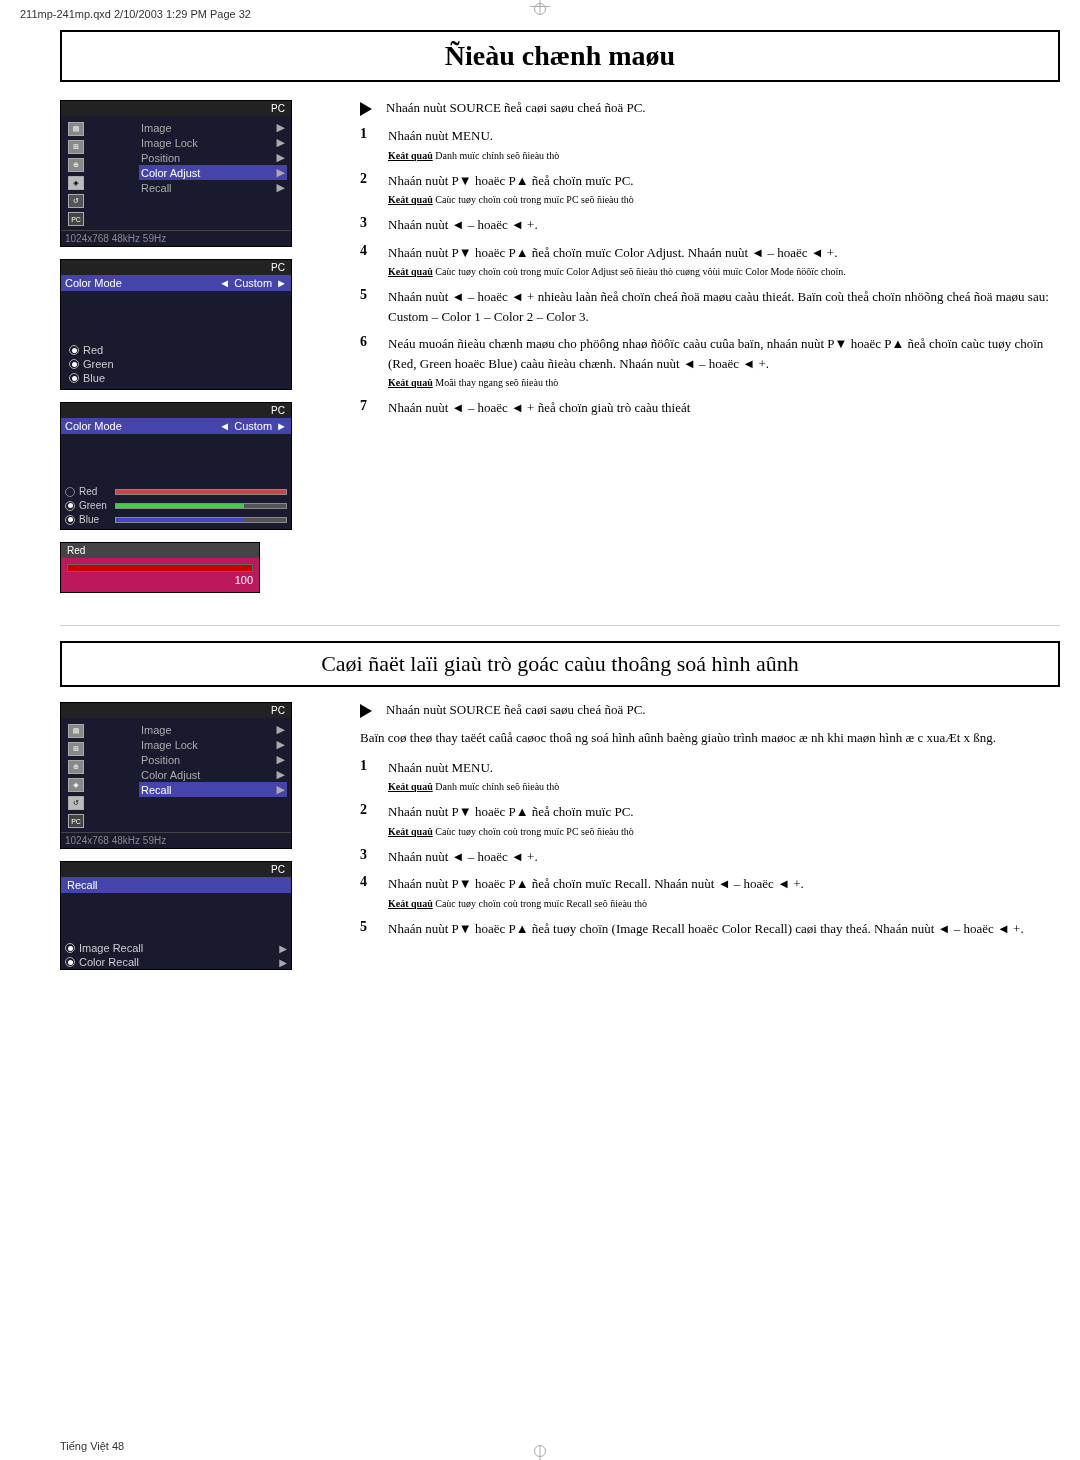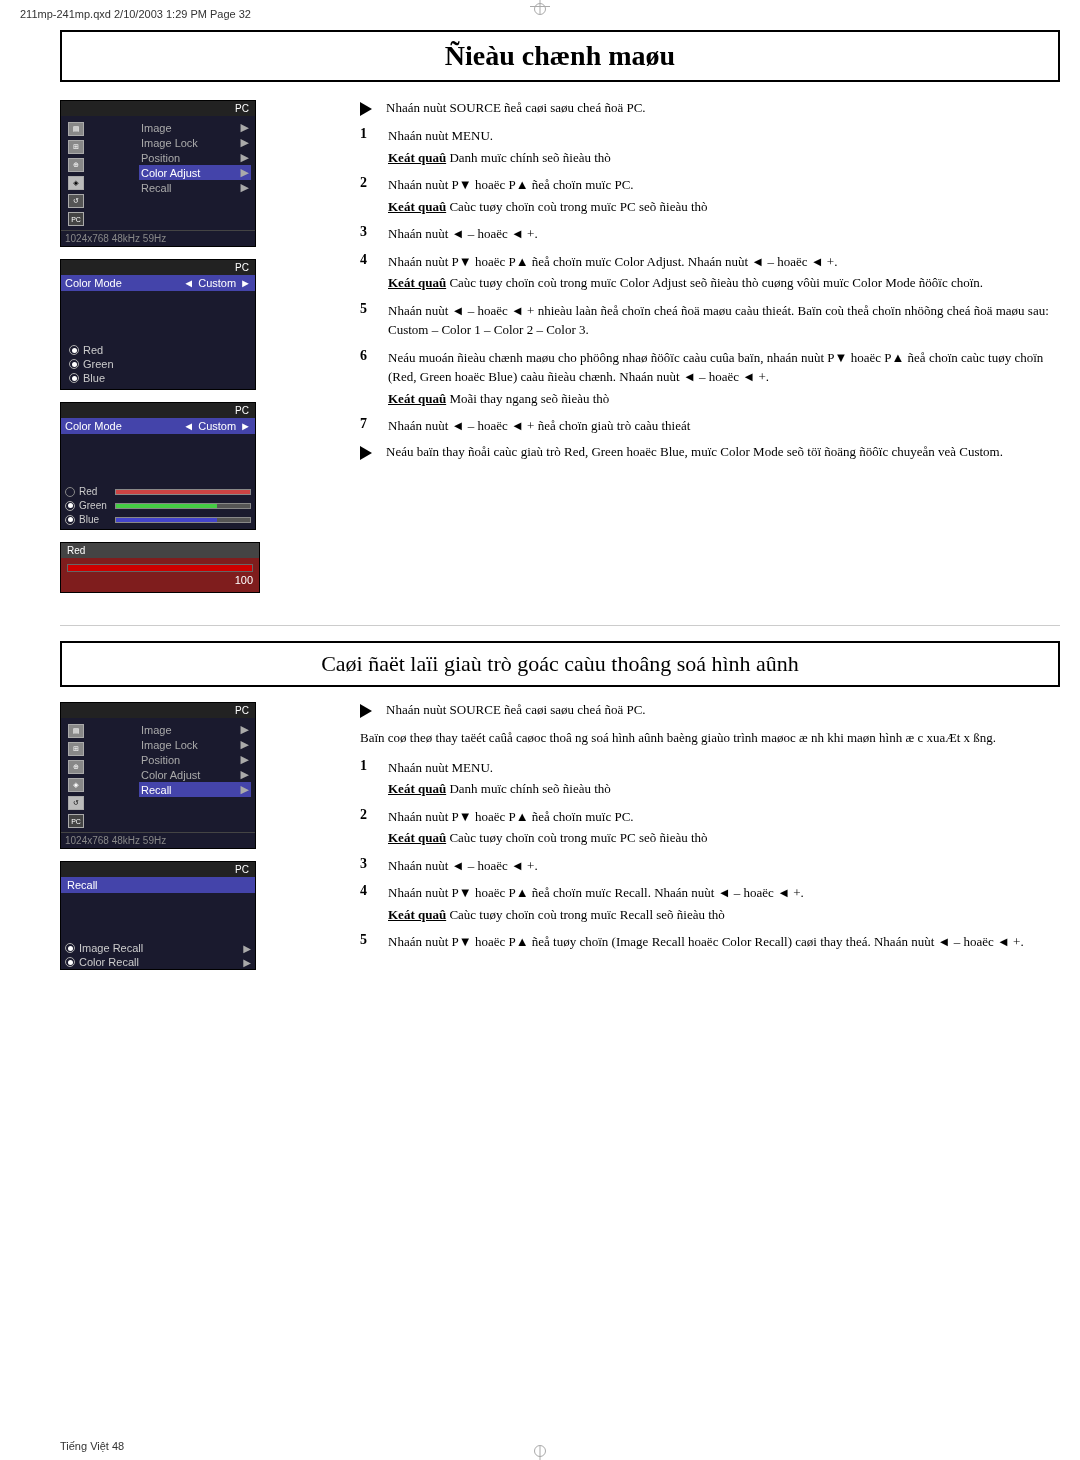--- a/index.html
+++ b/index.html
@@ -92,21 +92,21 @@
       flex-shrink: 0;
     }
 
     .right-col {
       flex: 1;
     }
 
     
     .menu-box {
       border: 1px solid #000;
-      width: 196px;
+      width: 232px;
       margin-bottom: 12px;
       font-family: sans-serif;
       font-size: 11px;
     }
 
     .menu-box-header {
       background: #222;
       color: #fff;
       padding: 2px 6px;
       font-size: 10px;
@@ -223,21 +223,21 @@
     }
 
     .red-bar-header {
       background: #444;
       color: #fff;
       padding: 2px 6px;
       font-size: 10px;
     }
 
     .red-bar-body {
-      background: #7f1d1d;
+      background: #be185d;
       padding: 6px;
     }
 
     .red-bar-track {
       width: 100%;
       height: 8px;
       background: #333;
       border: 1px solid #666;
       position: relative;
     }
@@ -270,21 +270,21 @@
     }
 
     .step-content {
       flex: 1;
       font-size: 13px;
       line-height: 1.5;
     }
 
     .step-result {
       margin-top: 2px;
-      font-size: 13px;
+      font-size: 10px;
     }
 
     .step-result .label {
       font-weight: bold;
       text-decoration: underline;
     }
 
     
     .arrow-indicator {
       display: flex;
@@ -512,24 +512,20 @@
         </div>
       </div>
 
       <div class="step-row">
         <div class="step-num">7</div>
         <div class="step-content">
           <div>Nhaán nuùt ◄ – hoaëc ◄ + ñeå choïn giaù trò caàu thieát</div>
         </div>
       </div>
 
-      <div class="arrow-indicator" style="margin-top:8px;">
-        <div class="arrow-tri"></div>
-        <span>Neáu baïn thay ñoåi caùc giaù trò Red, Green hoaëc Blue, muïc Color Mode seõ töï ñoäng ñöôïc chuyeån veà Custom.</span>
-      </div>
 
     </div>
   </div>
 
   <div class="section-divider" style="border-top:1px solid #ccc;"></div>
 
   <div style="font-size:22px;font-weight:normal;text-align:center;border:2px solid #000;padding:8px 20px;margin-bottom:15px;">Caøi ñaët laïi giaù trò goác caùu thoâng soá hình aûnh</div>
 
   <div class="two-col">
 

